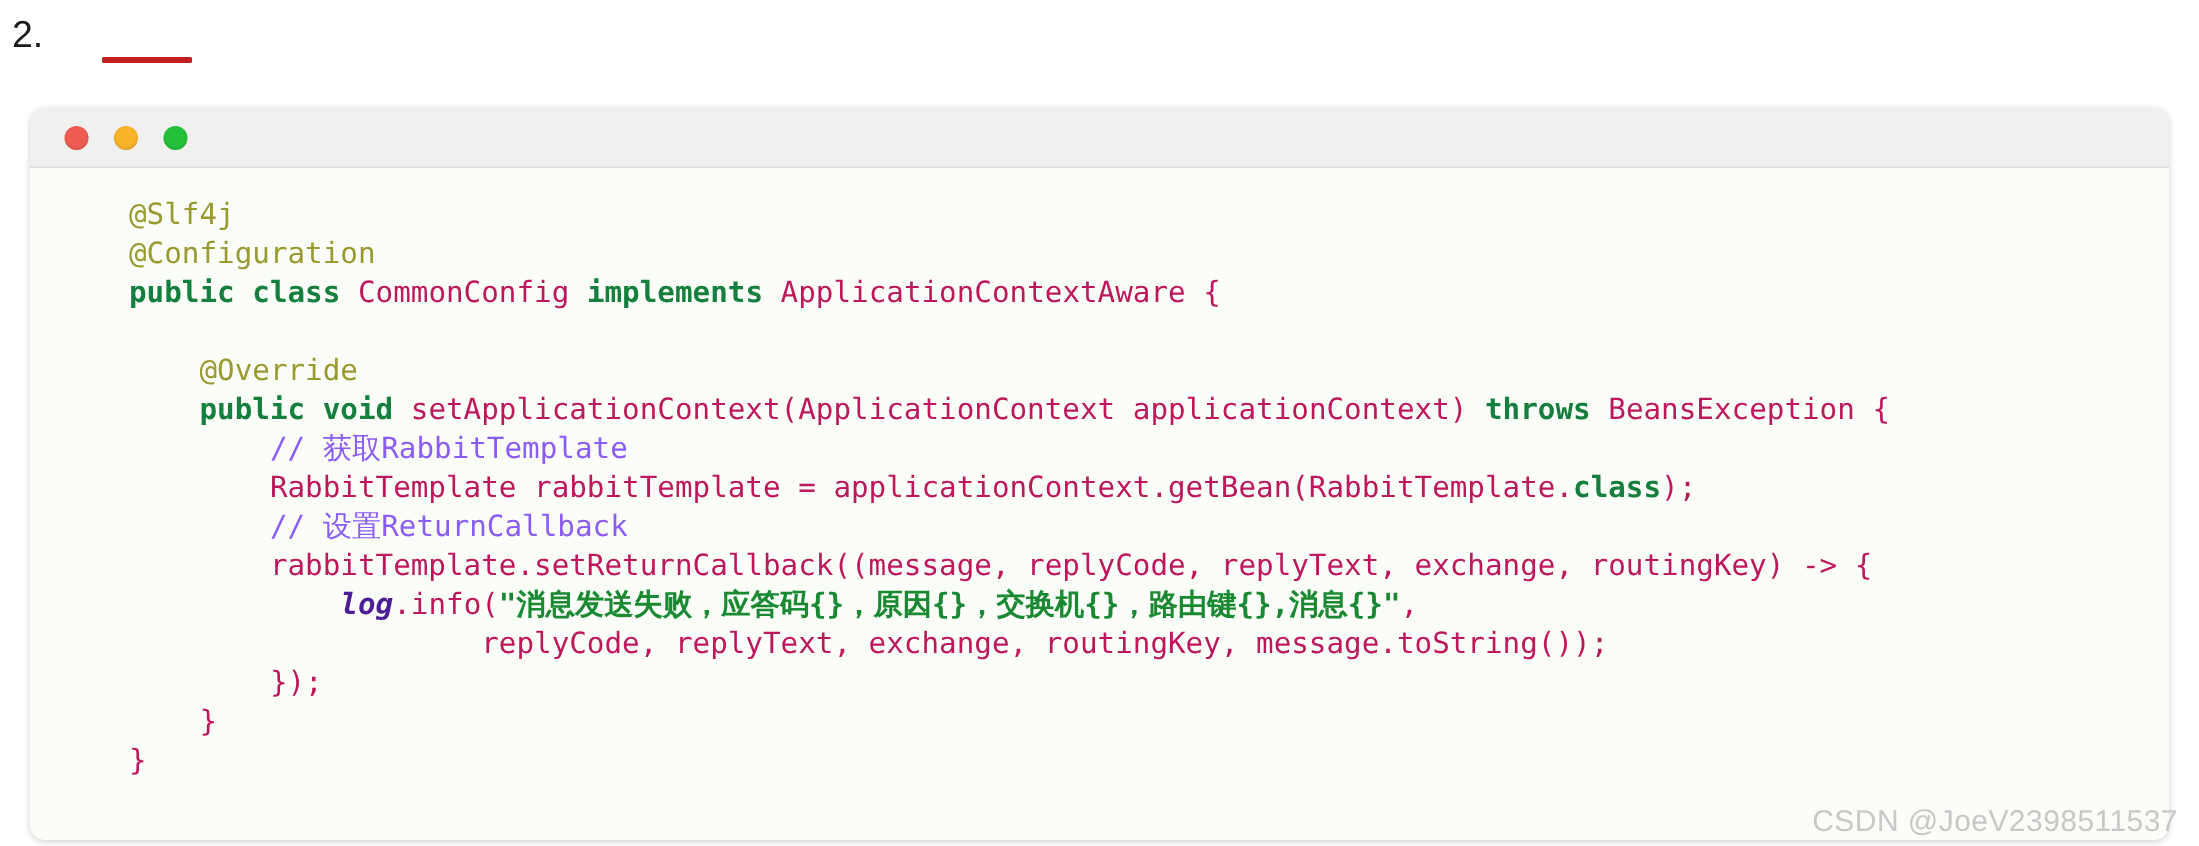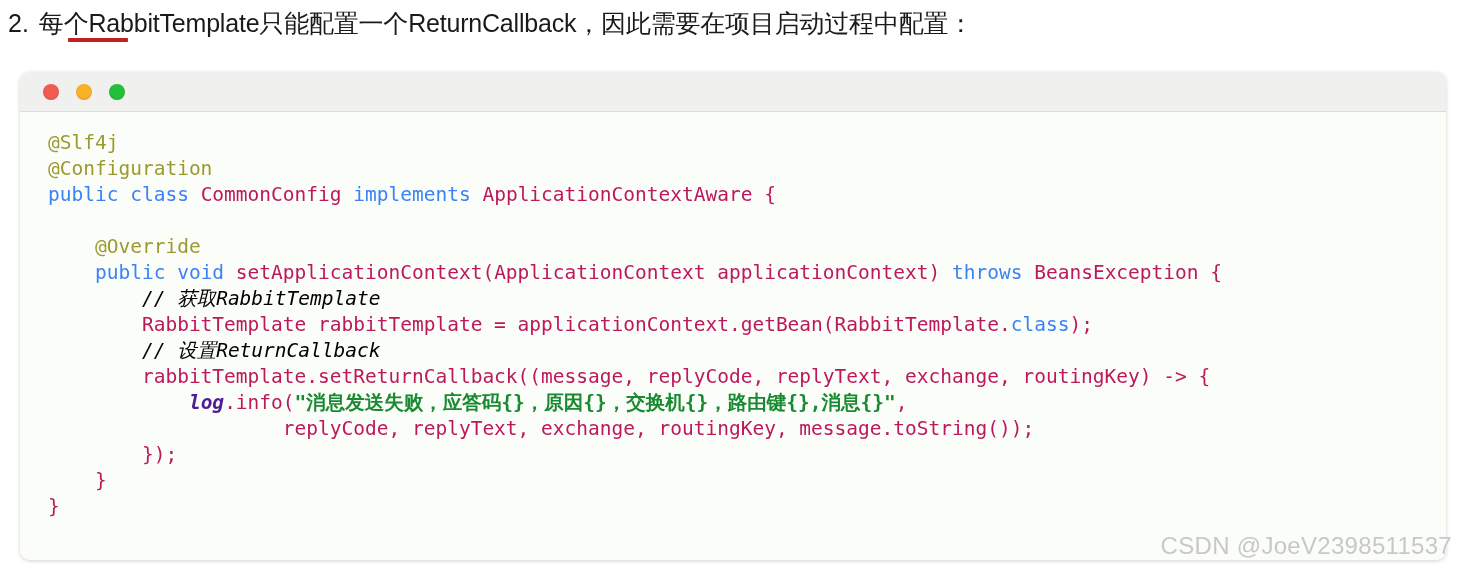--- a/index.html
+++ b/index.html
@@ -88,48 +88,48 @@
     font-family: "DejaVu Sans Mono", "Liberation Mono", monospace;
     font-size: 19.5px;
     line-height: 26px;
     color: #26282a;
     white-space: pre;
     overflow: hidden;
   }
   .code-line {
     height: 26px;
     white-space: pre;
+    margin-left: 38px;
   }
 
   
   .tok-annotation { color: #9a9a30; }
-  .tok-keyword    { color: #3b82f6; font-weight: normal; }
+  .tok-keyword    { color: #15803d; font-weight: bold; }
   .tok-plain      { color: #be185d; }
-  .tok-comment    { color: #000000; font-style: italic; }
+  .tok-comment    { color: #8b5cf6; }
   .tok-string     { color: #1a8a32; font-weight: bold; }
   .tok-field      { color: #4c1d95; font-weight: bold; font-style: italic; }
 
   
   .watermark {
     position: absolute;
     right: 14px;
     bottom: 4px;
     font-family: "Liberation Sans", sans-serif;
-    font-size: 24px;
+    font-size: 20px;
     color: #c8c8c8;
     letter-spacing: 0.3px;
     white-space: nowrap;
   }
 </style>
 </head>
 <body>
 
 <div class="heading">
   <span class="heading-number">2.</span>
-  <span class="heading-text">每个RabbitTemplate只能配置一个ReturnCallback，因此需要在项目启动过程中配置：</span>
 </div>
 <div class="heading-underline"></div>
 
 <div class="code-window">
   <div class="titlebar">
     <span class="dot dot-close"></span>
     <span class="dot dot-min"></span>
     <span class="dot dot-max"></span>
   </div>
   <div class="code-body" id="code-body"><div class="code-line"><span class="tok-annotation">@Slf4j</span></div><div class="code-line"><span class="tok-annotation">@Configuration</span></div><div class="code-line"><span class="tok-keyword">public class</span><span class="tok-plain"> CommonConfig </span><span class="tok-keyword">implements</span><span class="tok-plain"> ApplicationContextAware {</span></div><div class="code-line">&nbsp;</div><div class="code-line"><span class="tok-plain">    </span><span class="tok-annotation">@Override</span></div><div class="code-line"><span class="tok-plain">    </span><span class="tok-keyword">public void</span><span class="tok-plain"> setApplicationContext(ApplicationContext applicationContext) </span><span class="tok-keyword">throws</span><span class="tok-plain"> BeansException {</span></div><div class="code-line"><span class="tok-plain">        </span><span class="tok-comment">// 获取RabbitTemplate</span></div><div class="code-line"><span class="tok-plain">        RabbitTemplate rabbitTemplate = applicationContext.getBean(RabbitTemplate.</span><span class="tok-keyword">class</span><span class="tok-plain">);</span></div><div class="code-line"><span class="tok-plain">        </span><span class="tok-comment">// 设置ReturnCallback</span></div><div class="code-line"><span class="tok-plain">        rabbitTemplate.setReturnCallback((message, replyCode, replyText, exchange, routingKey) -&gt; {</span></div><div class="code-line"><span class="tok-plain">            </span><span class="tok-field">log</span><span class="tok-plain">.info(</span><span class="tok-string">"消息发送失败，应答码{}，原因{}，交换机{}，路由键{},消息{}"</span><span class="tok-plain">,</span></div><div class="code-line"><span class="tok-plain">                    replyCode, replyText, exchange, routingKey, message.toString());</span></div><div class="code-line"><span class="tok-plain">        });</span></div><div class="code-line"><span class="tok-plain">    }</span></div><div class="code-line"><span class="tok-plain">}</span></div></div>

